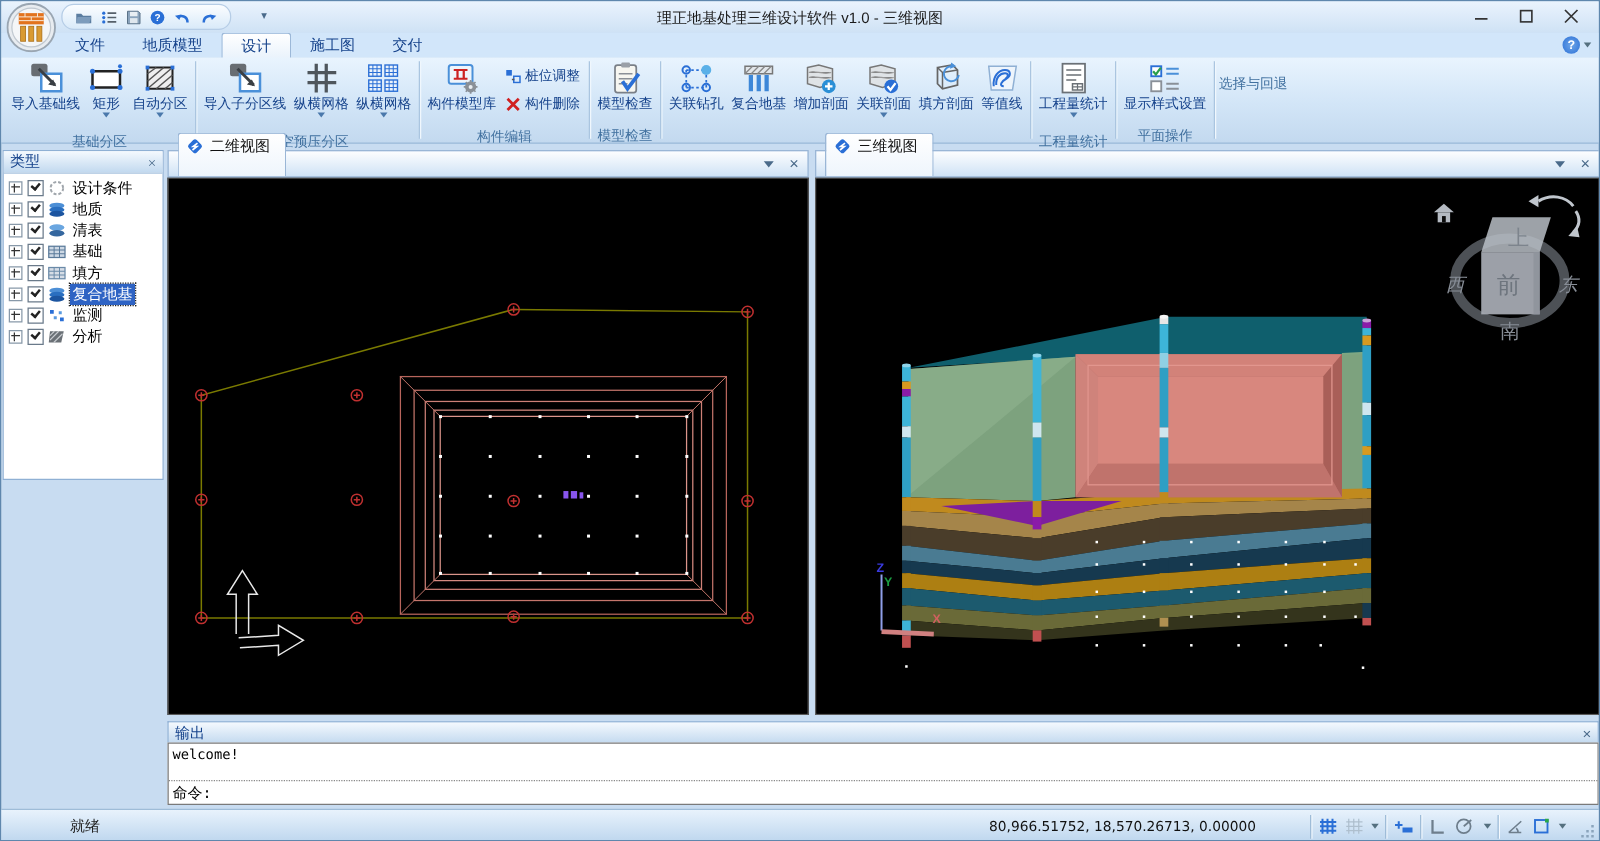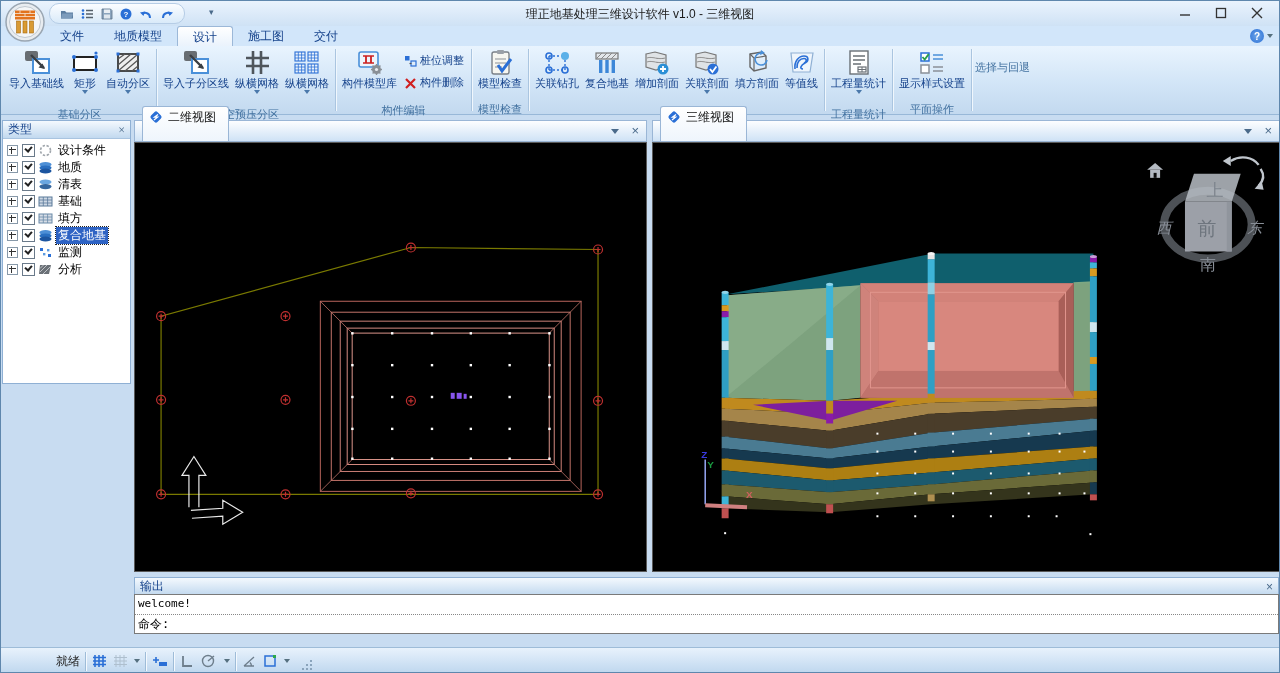--- a/index.html
+++ b/index.html
@@ -803,29 +803,30 @@
       </g>
     </svg>
   </div>
 
   <div class="panel" style="left:133px;top:576px;width:1145px;height:17px;border-bottom:none;">
     <div class="panel-h" style="border-bottom:none;">
       <span>输出</span>
       <span class="panel-x"></span>
     </div>
   </div>
-  <div class="out-body" style="left:133px;top:593px;width:1145px;height:40px;">
+  <div class="out-body" style="left:133px;top:593px;width:1145px;height:50px;">
     <div class="out-msg">welcome!</div>
     <div class="cmdline">
       <span>命令:</span>
     </div>
   </div>
 
   <div class="statusbar">
     <span class="ready">就绪</span>
+    <span class="coordbox">80,966.51752,  18,570.26713,  0.00000</span>
     <span class="ssep"></span>
     <div class="sgrp">
       <svg width="15" height="14">
         <path d="M3,1 v12 M7,1 v12 M11,1 v12 M1,3.5 h13 M1,7 h13 M1,10.5 h13" stroke="#2a6fd6" stroke-width="1.6"></path>
       </svg>
       <svg width="15" height="14">
         <path d="M3,1 v12 M7,1 v12 M11,1 v12 M1,3.5 h13 M1,7 h13 M1,10.5 h13" stroke="#aebfce" stroke-width="1"></path>
       </svg>
       <span class="sarr"></span>
     </div>

